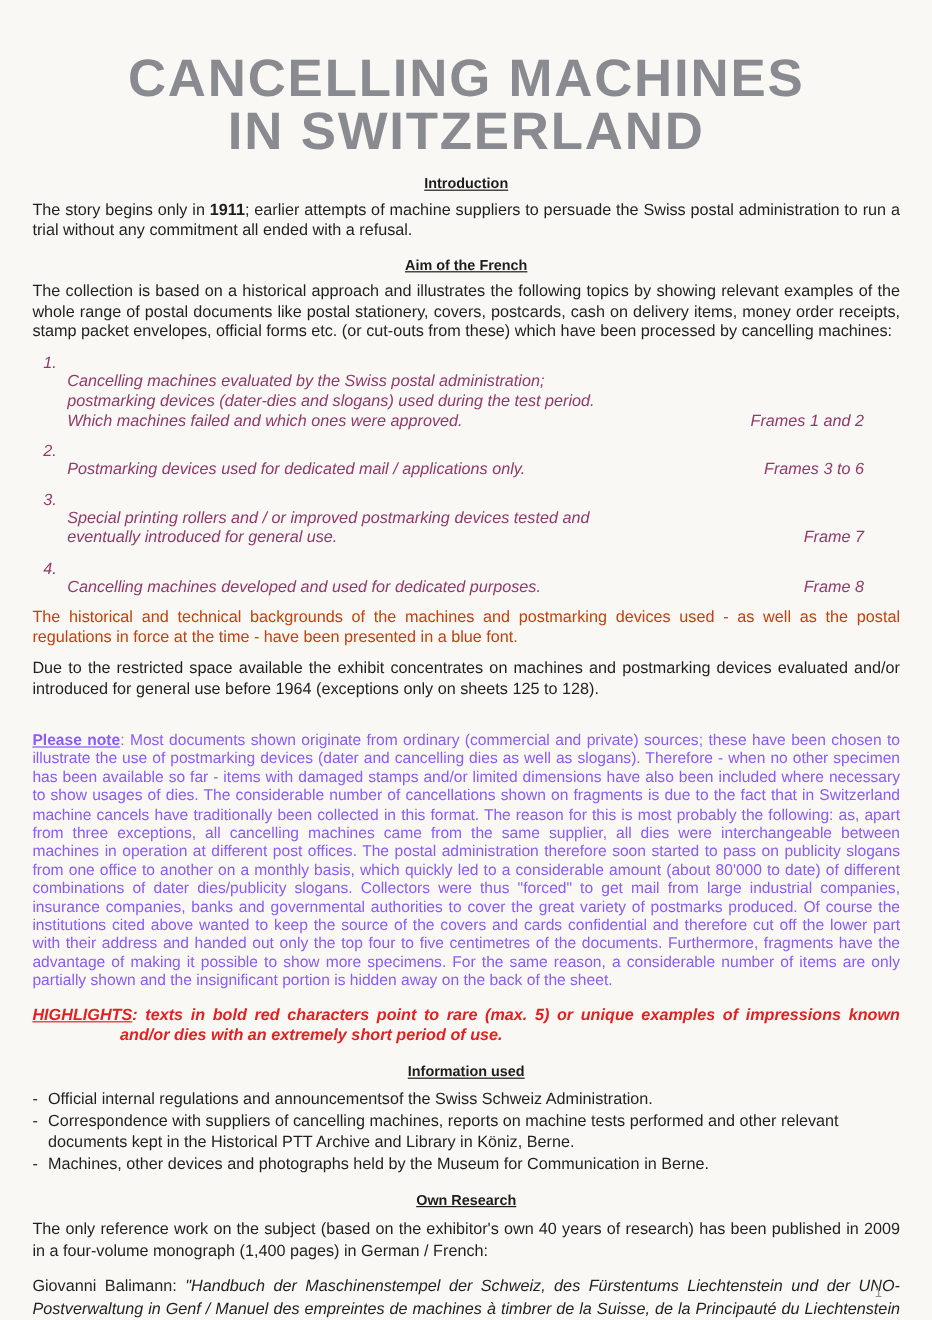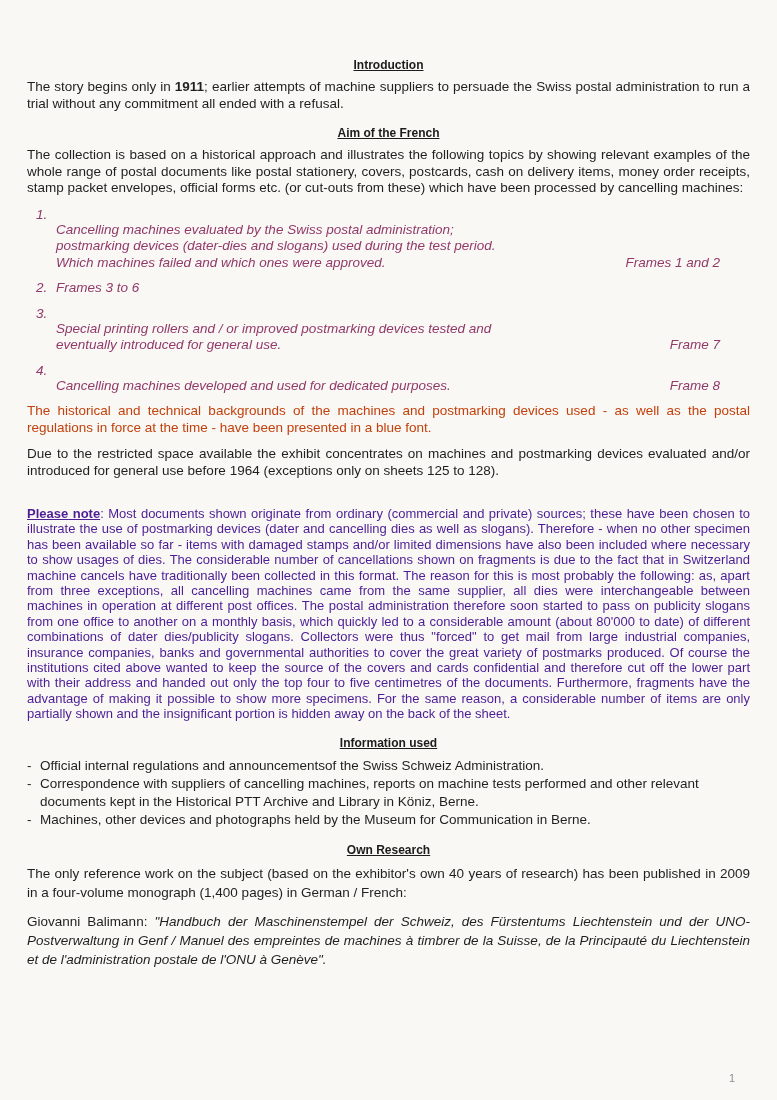--- a/index.html
+++ b/index.html
@@ -31,21 +31,21 @@
     text-align: center;
     font-size: 12px;
     line-height: 19px;
     font-weight: bold;
     text-decoration: underline;
     color: #1c1c1c;
   }
   p { margin: 0 0 10px 0; line-height: 16.5px; }
   .just { text-align: justify; }
   .blue { color: #c2410c; }
-  .green { color: #4c1d95; font-size: 13px; line-height: 15.4px; margin-bottom: 12px; margin-top: 27px; }
+  .green { color: #8b5cf6; font-size: 13px; line-height: 15.4px; margin-bottom: 12px; margin-top: 27px; }
   .red { color: #e02222; font-weight: bold; font-style: italic; line-height: 17.5px; }
   .bu { font-weight: bold; text-decoration: underline; }
   .u { text-decoration: underline; }
   .topics { margin: 2px 0 8px 9px; }
   .topic {
     display: flex;
     align-items: flex-end;
     margin-bottom: 9px;
     color: #913a69;
     font-style: italic;
@@ -66,37 +66,42 @@
     right: 42px; bottom: 16px;
     font-size: 11px;
     color: #8f8f93;
   }
 </style>
 </head>
 <body>
 
 <div class="page">
 
+  <h1 class="title">
+    <span class="title-line">CANCELLING MACHINES</span>
+    <span class="title-line">IN SWITZERLAND</span>
+  </h1>
 
   <h2 class="sec-heading">Introduction</h2>
   <p class="just"><span>The story begins only in </span><b>1911</b><span>; earlier attempts of machine suppliers to persuade the Swiss postal administration to run a trial without any commitment all ended with a refusal.</span></p>
 
   <h2 class="sec-heading">Aim of the French</h2>
   <p class="just">The collection is based on a historical approach and illustrates the following topics by showing relevant examples of the whole range of postal documents like postal stationery, covers, postcards, cash on delivery items, money order receipts, stamp packet envelopes, official forms etc. (or cut-outs from these) which have been processed by cancelling machines:</p>
 
   <div class="topics">
     <div class="topic">
       <span class="num">1.</span>
       <span class="topic-text">Cancelling machines evaluated by the Swiss postal administration;
 postmarking devices (dater-dies and slogans) used during the test period.
 Which machines failed and which ones were approved.</span>
       <span class="frames">Frames 1 and 2</span>
     </div>
     <div class="topic">
       <span class="num">2.</span>
+      <span class="topic-text">Postmarking devices used for dedicated mail / applications only.</span>
       <span class="frames">Frames 3 to 6</span>
     </div>
     <div class="topic">
       <span class="num">3.</span>
       <span class="topic-text">Special printing rollers and / or improved postmarking devices tested and
 eventually introduced for general use.</span>
       <span class="frames">Frame 7</span>
     </div>
     <div class="topic">
       <span class="num">4.</span>
@@ -104,20 +109,21 @@
       <span class="frames">Frame 8</span>
     </div>
   </div>
 
   <p class="blue just">The historical and technical backgrounds of the machines and postmarking devices used - as well as the postal regulations in force at the time - have been presented in a blue font.</p>
 
   <p class="just">Due to the restricted space available the exhibit concentrates on machines and postmarking devices evaluated and/or introduced for general use before 1964 (exceptions only on sheets 125 to 128).</p>
 
   <p class="green just"><span class="bu">Please note</span><span>: Most documents shown originate from ordinary (commercial and private) sources; these have been chosen to illustrate the use of postmarking devices (dater and cancelling dies as well as slogans). Therefore - when no other specimen has been available so far - items with damaged stamps and/or limited dimensions have also been included where necessary to show usages of dies. The considerable number of cancellations shown on fragments is due to the fact that in Switzerland machine cancels have traditionally been collected in this format. The reason for this is most probably the following: as, apart from three exceptions, all cancelling machines came from the same supplier, all dies were interchangeable between machines in operation at different post offices. The postal administration therefore soon started to pass on publicity slogans from one office to another on a monthly basis, which quickly led to a considerable amount (about 80'000 to date) of different combinations of dater dies/publicity slogans. Collectors were thus "forced" to get mail from large industrial companies, insurance companies, banks and governmental authorities to cover the great variety of postmarks produced. Of course the institutions cited above wanted to keep the source of the covers and cards confidential and therefore cut off the lower part with their address and handed out only the top four to five centimetres of the documents. Furthermore, fragments have the advantage of making it possible to show more specimens. For the same reason, a considerable number of items are only partially shown and the insignificant portion is hidden away on the back of the sheet.</span></p>
 
+  <p class="red just highlights"><span class="u">HIGHLIGHTS</span><span>:  texts in bold red characters point to rare (max. 5) or unique examples of impressions known and/or dies with an extremely short period of use.</span></p>
 
   <h2 class="sec-heading">Information used</h2>
   <div class="bullets">
     <div class="bullet">
       <span class="dash">-</span>
       <span class="btext">Official internal regulations and announcementsof the Swiss Schweiz Administration.</span>
     </div>
     <div class="bullet">
       <span class="dash">-</span>
       <span class="btext">Correspondence with suppliers of cancelling machines, reports on machine tests performed and other relevant documents kept in the Historical PTT Archive and Library in Köniz, Berne.</span>

